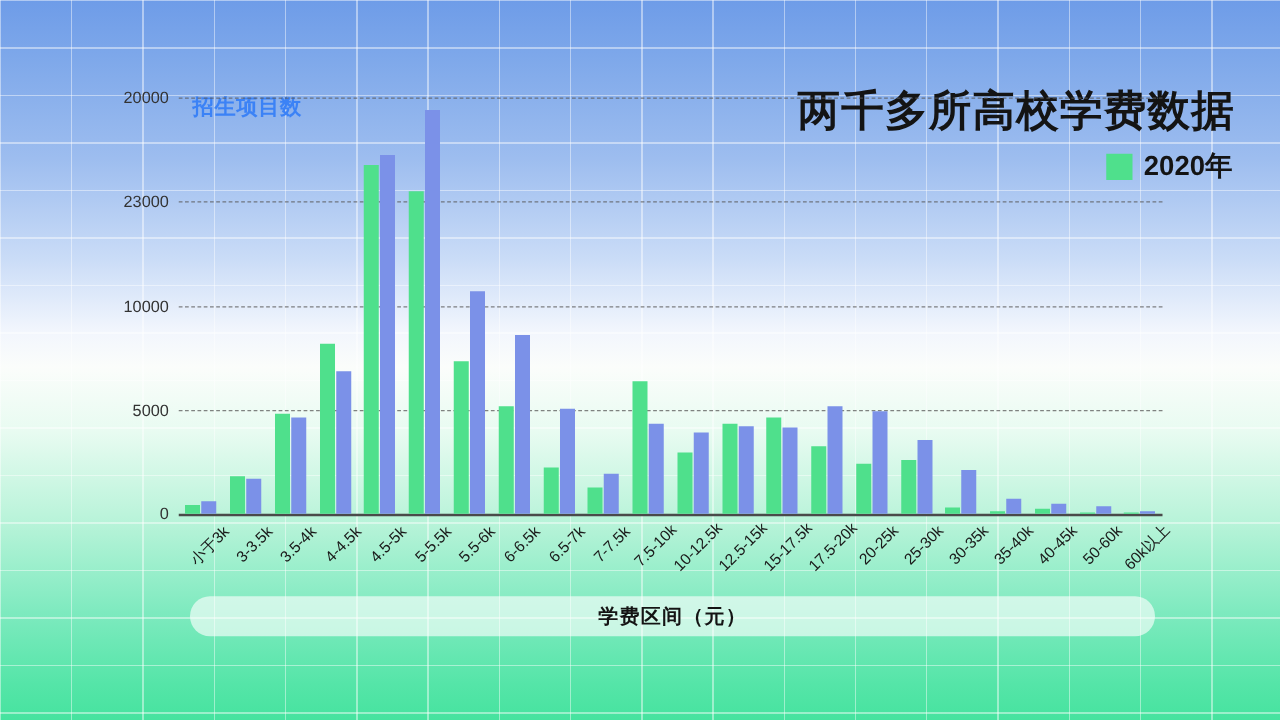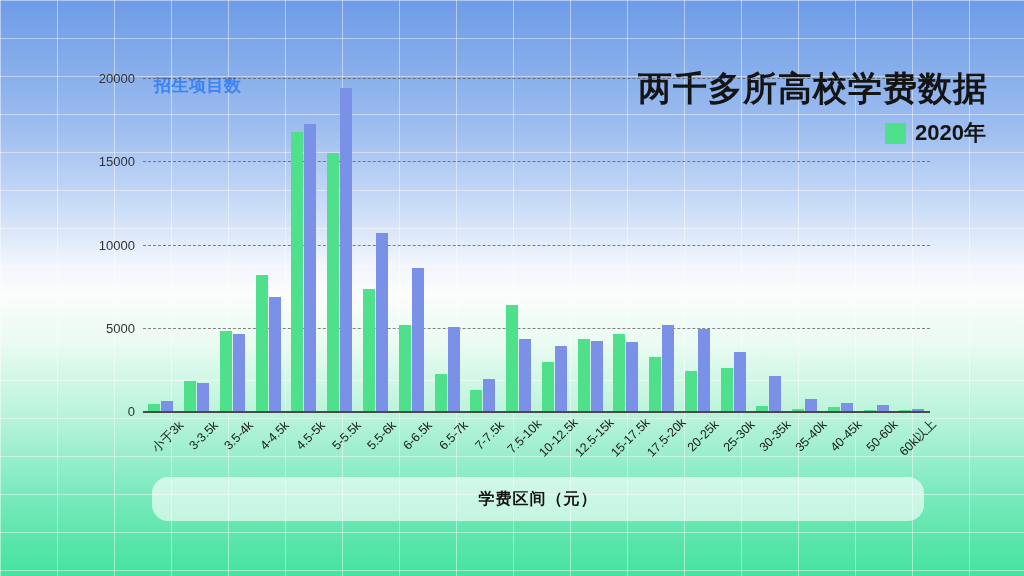--- a/index.html
+++ b/index.html
@@ -129,21 +129,21 @@
   .legend-item { display:flex; align-items:center; gap:9px; }
   .legend-swatch { width:21px; height:21px; }
   .legend-swatch.s2020 { background:#4fe08c; }
   .legend-swatch.s2025 { background:#7b91e8; }
   .legend-label { font-size:22px; font-weight:bold; color:#141414; }
 
   
   #x-axis-banner {
     position:absolute;
     left:152px; top:477px;
-    width:772px; height:44px;
+    width:772px; height:32px;
     background:rgba(255,255,255,0.62);
     border-radius:16px;
     display:flex; align-items:center; justify-content:center;
   }
   #x-axis-banner-label {
     font-size:16px;
     font-weight:bold;
     color:#141414;
     letter-spacing:1px;
   }
@@ -170,21 +170,21 @@
       <div class="gridline" style="top: 249.75px;"></div>
       <div class="gridline" style="top: 166.5px;"></div>
       <div class="gridline" style="top: 83.25px;"></div>
       <div class="gridline" style="top: -5.68434e-14px;"></div>
     </div>
 
   <div id="y-axis-labels">
       <div class="y-tick" style="top: 411px;">0</div>
       <div class="y-tick" style="top: 327.75px;">5000</div>
       <div class="y-tick" style="top: 244.5px;">10000</div>
-      <div class="y-tick" style="top: 161.25px;">15000</div>
+      <div class="y-tick" style="top: 161.25px;">23000</div>
       <div class="y-tick" style="top: 78px;">20000</div>
     </div>
 
   <div id="axis-line"></div>
 
   <div id="bars-layer">
       <div class="bar-group">
         <div class="bar s2020" title="小于3k 2020年: 430" style="height: 7.1595px; background: rgb(79, 224, 140);"></div>
         <div class="bar s2025" title="小于3k 2025年: 600" style="height: 9.99px; background: rgb(123, 145, 232);"></div>
       </div>

